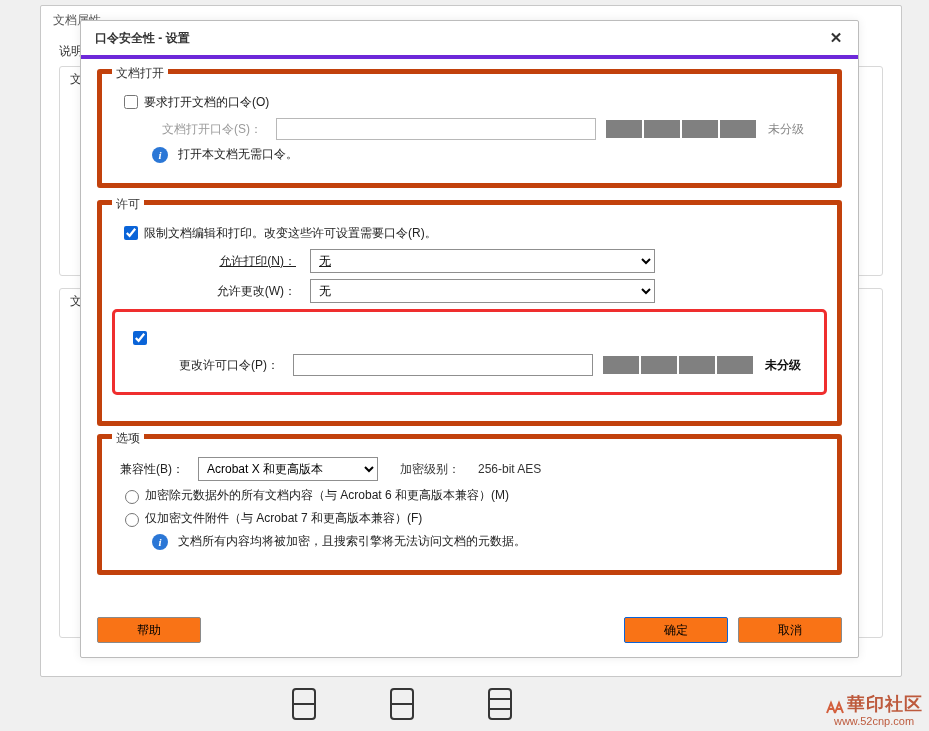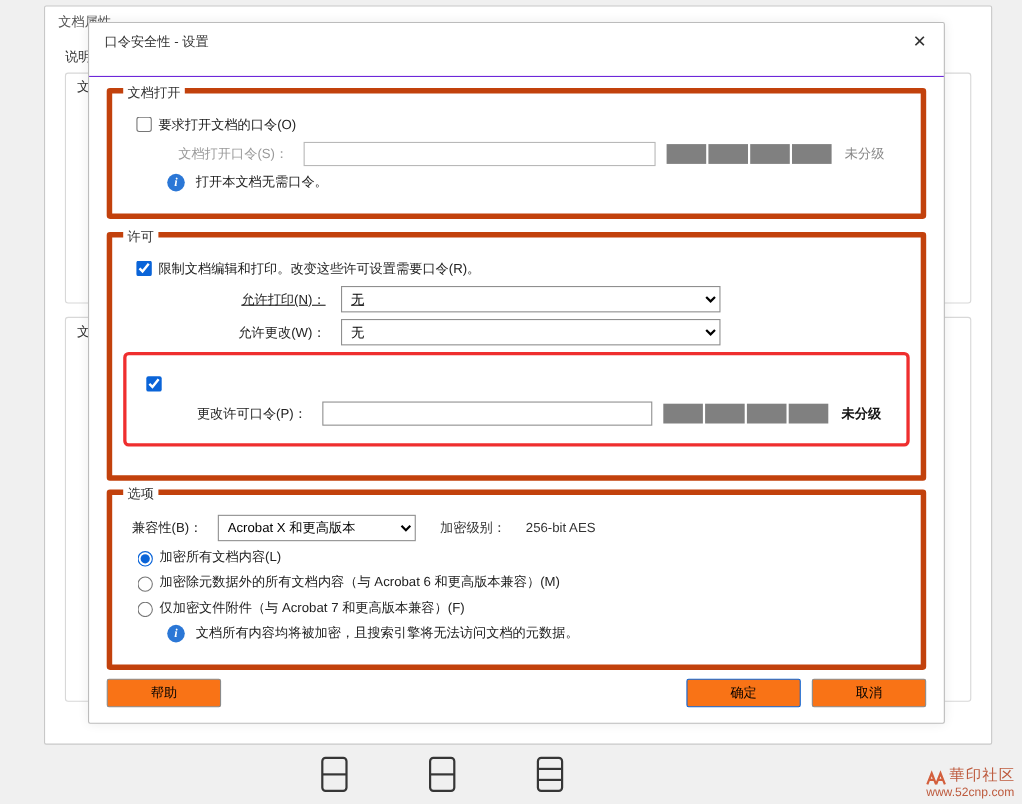--- a/index.html
+++ b/index.html
@@ -4,21 +4,21 @@
 <style>
 * { box-sizing: border-box; font-family: "Microsoft YaHei", "Segoe UI", sans-serif; }
 body { margin: 0; background: #f0f0f0; width: 929px; height: 731px; position: relative; overflow: hidden; }
 
 .outer-dialog { position: absolute; left: 40px; top: 5px; width: 862px; height: 672px; background: #fff; border: 1px solid #c8c8c8; border-radius: 2px; }
 .outer-title { padding: 6px 12px; color: #555; font-size: 12px; }
 .outer-body { padding: 8px 18px; color: #333; font-size: 12px; }
 .outer-fieldset { border: 1px solid #d8d8d8; border-radius: 3px; padding: 4px 10px; margin-bottom: 12px; min-height: 24px; }
 
 .inner-dialog { position: absolute; left: 80px; top: 20px; width: 779px; height: 638px; background: #fff; border: 1px solid #bcbcbc; border-radius: 2px; box-shadow: 0 0 10px rgba(0,0,0,.08); z-index: 10; display: flex; flex-direction: column; }
-.titlebar { display: flex; align-items: center; justify-content: space-between; padding: 6px 8px 20px 14px; border-bottom: 1px solid #6d28d9; }
+.titlebar { display: flex; align-items: center; justify-content: space-between; padding: 6px 8px 6px 14px; border-bottom: 4px solid #6d28d9; font-weight: bold; }
 .titlebar-title { font-size: 12px; color: #333; }
 .close-btn { width: 28px; height: 22px; display: flex; align-items: center; justify-content: center; cursor: pointer; font-size: 15px; color: #333; }
 
 .content { flex: 1; padding: 10px 16px 8px 16px; overflow: hidden; font-size: 12px; color: #222; }
 
 .section { border: 5px solid #c2410c; border-radius: 3px; padding: 12px 14px 14px 14px; margin-bottom: 12px; position: relative; }
 .section-label { position: absolute; top: -9px; left: 10px; background: #fff; padding: 0 4px; font-size: 12px; color: #333; }
 
 .row { display: flex; align-items: center; margin: 6px 0; }
 .indent1 { padding-left: 4px; }
@@ -45,21 +45,21 @@
 
 .enc-label { margin-left: 22px; color: #333; }
 .enc-val { margin-left: 18px; color: #333; }
 
 .footer { display: flex; align-items: center; padding: 6px 16px 14px 16px; gap: 10px; }
 .btn { min-width: 104px; height: 26px; border: 1px solid #8a8a8a; background: #f97316; font-size: 12px; border-radius: 2px; cursor: pointer; }
 .btn.primary { border-color: #0a64d8; }
 .spacer { flex: 1; }
 
 .watermark { position: absolute; right: 6px; bottom: 4px; font-size: 11px; color: #b84a2a; opacity: .9; z-index: 50; text-align: center; line-height: 1.1; }
-.watermark .cn { font-size: 14px; font-weight: 400; letter-spacing: 1px; display:flex; align-items:center; }
+.watermark .cn { font-size: 18px; font-weight: 700; letter-spacing: 1px; display:flex; align-items:center; }
 .wm-icon { width:20px; height:20px; margin-right:2px; display:inline-block; }
 
 .deco { position: absolute; bottom: 10px; left: 290px; display: flex; gap: 70px; z-index: 1; }
 .deco svg { opacity: .9; }
 </style>
 </head>
 <body>
 
 <div class="outer-dialog">
   <div class="outer-title">文档属性</div>
@@ -142,24 +142,20 @@
 
     <div class="section" style="margin-top:-4px;">
       <span class="section-label">选项</span>
       <div class="row indent1">
         <span style="margin-right:14px;">兼容性(B)：</span>
         <select class="select" style="width:180px;">
           <option>Acrobat X 和更高版本</option>
         </select>
         <span class="enc-label">加密级别：</span>
         <span class="enc-val">256-bit AES</span>
-      </div>
-      <div class="row indent1">
-        <input type="radio" name="enc" class="radio" checked="" style="">
-        <span class="lbl">加密所有文档内容(L)</span>
       </div>
       <div class="row indent1">
         <input type="radio" name="enc" class="radio" style="">
         <span class="lbl">加密除元数据外的所有文档内容（与 Acrobat 6 和更高版本兼容）(M)</span>
       </div>
       <div class="row indent1">
         <input type="radio" name="enc" class="radio" style="">
         <span class="lbl">仅加密文件附件（与 Acrobat 7 和更高版本兼容）(F)</span>
       </div>
       <div class="row indent2">

